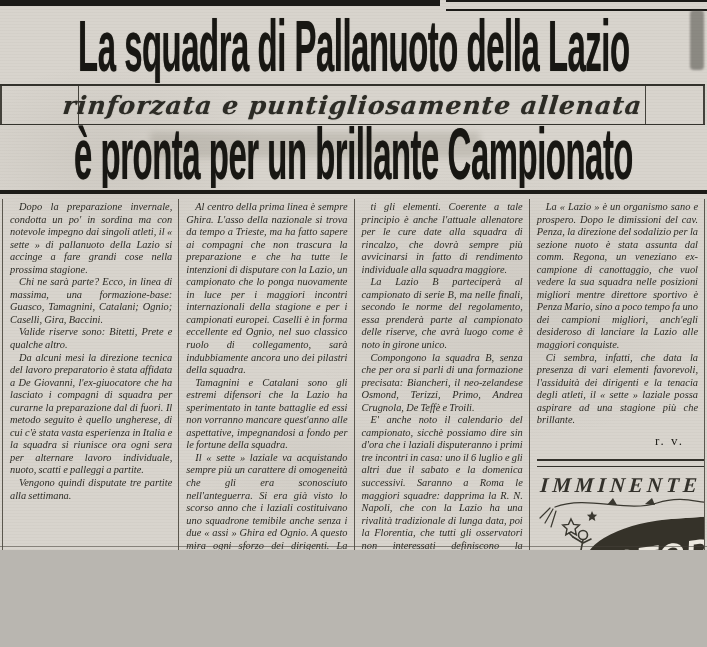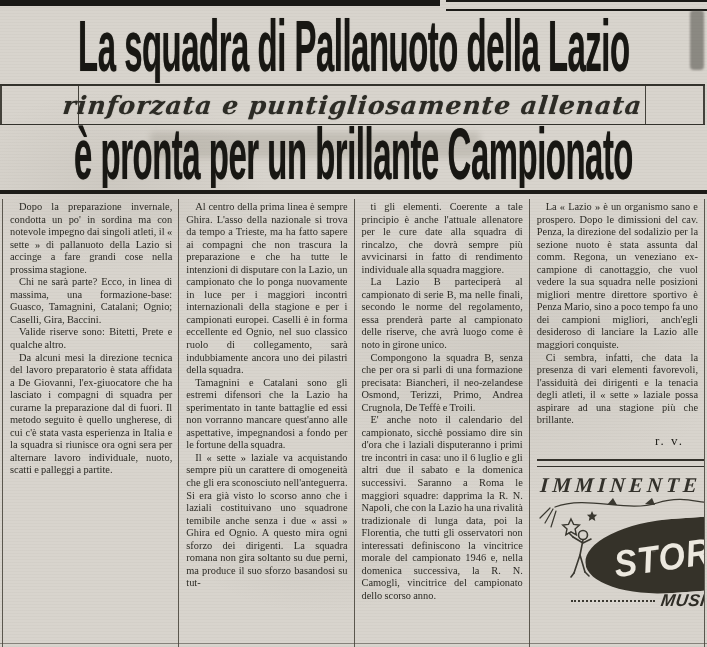--- a/index.html
+++ b/index.html
@@ -1,18 +1,18 @@
 <!DOCTYPE html>
 <html lang="it"><head>
 <meta charset="utf-8">
 <style>
   html,body{margin:0;padding:0;background:#b9b6b0;}
   .page{
     position:relative;
-    width:707px;height:647px;
+    width:707px;height:550px;
     overflow:hidden;
     background-color:#d8d4cd;
     background-image:
       radial-gradient(ellipse 220px 130px at 16% 28%, rgba(110,104,92,.10), transparent 70%),
       radial-gradient(ellipse 320px 200px at 72% 55%, rgba(110,104,92,.08), transparent 70%),
       radial-gradient(ellipse 180px 90px at 45% 85%, rgba(110,104,92,.07), transparent 70%),
       repeating-linear-gradient(0deg, rgba(80,75,65,.03) 0 1px, transparent 1px 3px);
     font-family:"Liberation Serif", serif;
     color:#26251f;
   }
@@ -57,21 +57,21 @@
     border-left:1px solid #5b574e;border-right:1px solid #5b574e;
     overflow:hidden;
   }
   .col{
     width:25%;box-sizing:border-box;padding:2px 6px 0 7px;
     text-align:justify;overflow:hidden;
   }
   .col + .col{border-left:1px solid #5b574e;}
   .col p.para{
     margin:0;font-size:10.4px;line-height:12.55px;text-indent:9px;
-    word-spacing:-0.4px;color:#2b2a24;
+    word-spacing:-0.4px;color:#2b2a24;font-style:italic;
   }
   .signature{
     margin:6px 14px 4px 0;text-align:right;font-weight:400;
     font-size:13px;color:#22211c;letter-spacing:2px;
   }
   
   .ad-box{position:relative;margin-top:10px;margin-right:-6px;height:150px;}
   .ad-top-rule{height:5px;border-top:2px solid #33312b;border-bottom:1px solid #33312b;margin-right:0;}
   .ad-kicker{
     margin-top:6px;text-align:center;
@@ -136,20 +136,21 @@
   </div>
 
   <div class="thick-rule"></div>
 
   <div class="columns">
     <div class="col">
         <p class="para">Dopo la preparazione invernale, condotta un po' in sordina ma con notevole impegno dai singoli atleti, il « sette » di pallanuoto della Lazio si accinge a fare grandi cose nella prossima stagione.</p>
         <p class="para">Chi ne sarà parte? Ecco, in linea di massima, una formazione-base: Guasco, Tamagnini, Catalani; Ognio; Caselli, Gira, Baccini.</p>
         <p class="para">Valide riserve sono: Bitetti, Prete e qualche altro.</p>
         <p class="para">Da alcuni mesi la direzione tecnica del lavoro preparatorio è stata affidata a De Giovanni, l'ex-giuocatore che ha lasciato i compagni di squadra per curarne la preparazione dal di fuori. Il metodo seguito è quello ungherese, di cui c'è stata vasta esperienza in Italia e la squadra si riunisce ora ogni sera per alternare lavoro individuale, nuoto, scatti e palleggi a partite.</p>
+        <p class="para">Vengono quindi disputate tre partite alla settimana.</p>
       </div>
     <div class="col">
         <p class="para">Al centro della prima linea è sempre Ghira. L'asso della nazionale si trova da tempo a Trieste, ma ha fatto sapere ai compagni che non trascura la preparazione e che ha tutte le intenzioni di disputare con la Lazio, un campionato che lo ponga nuovamente in luce per i maggiori incontri internazionali della stagione e per i campionati europei. Caselli è in forma eccellente ed Ognio, nel suo classico ruolo di collegamento, sarà indubbiamente ancora uno dei pilastri della squadra.</p>
         <p class="para">Tamagnini e Catalani sono gli estremi difensori che la Lazio ha sperimentato in tante battaglie ed essi non vorranno mancare quest'anno alle aspettative, impegnandosi a fondo per le fortune della squadra.</p>
         <p class="para">Il « sette » laziale va acquistando sempre più un carattere di omogeneità che gli era sconosciuto nell'anteguerra. Si era già visto lo scorso anno che i laziali costituivano uno squadrone temibile anche senza i due « assi » Ghira ed Ognio. A questo mira ogni sforzo dei dirigenti. La squadra romana non gira soltanto su due perni, ma produce il suo sforzo basandosi su tut-</p>
       </div>
     <div class="col">
         <p class="para">ti gli elementi. Coerente a tale principio è anche l'attuale allenatore per le cure date alla squadra di rincalzo, che dovrà sempre più avvicinarsi in fatto di rendimento individuale alla squadra maggiore.</p>
         <p class="para">La Lazio B parteciperà al campionato di serie B, ma nelle finali, secondo le norme del regolamento, essa prenderà parte al campionato delle riserve, che avrà luogo come è noto in girone unico.</p>
         <p class="para">Compongono la squadra B, senza che per ora si parli di una formazione precisata: Biancheri, il neo-zelandese Osmond, Terizzi, Primo, Andrea Crugnola, De Teffè e Troili.</p>

